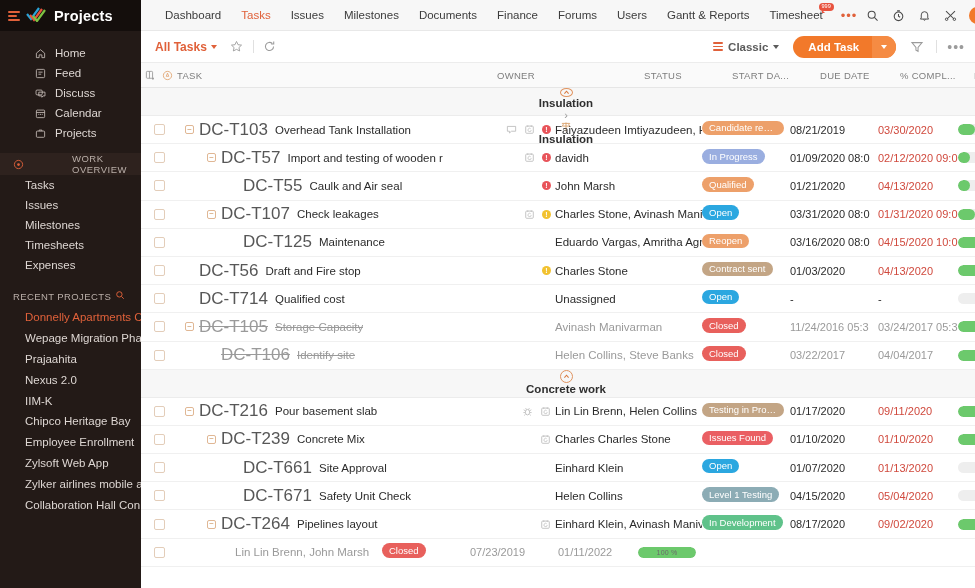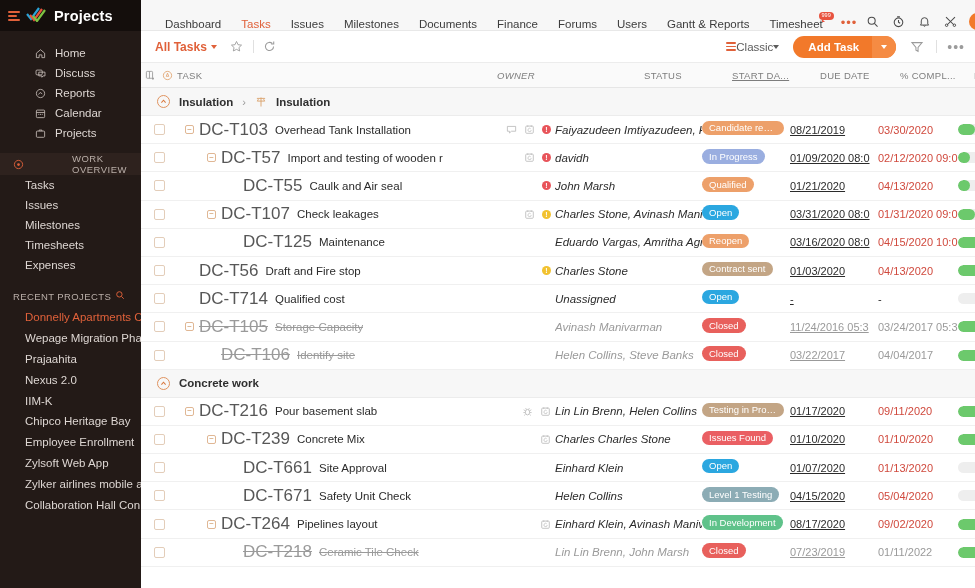--- a/index.html
+++ b/index.html
@@ -57,21 +57,21 @@
     height: 20.8px; padding-left: 25px; display:flex; align-items:center;
     font-size: 11.5px; color: #ded7d3; white-space: nowrap; overflow: hidden; cursor:pointer;
   }
   .sb-proj.active { color: #e0613a; }
 
   
   .main { flex: 1 1 auto; height: 588px; background:#fff; display:flex; flex-direction: column; overflow:hidden; }
 
   .topbar {
     height: 31px; background: #f7f7f7; border-bottom: 1px solid #e8e8e8;
-    display:flex; align-items:flex-end; padding: 0 10px 0 14px; gap: 0;
+    display:flex; align-items:center; padding: 0 10px 0 14px; gap: 0;
   }
   .tb-tabs { display:flex; align-items:center; gap:0; }
   .tb-tab {
     font-size: 11.5px; color: #3c3c3c; padding: 0 10px; cursor:pointer; white-space: nowrap;
     position: relative;
   }
   .tb-tab.active { color: #e0613a; }
   .tb-badge {
     position:absolute; top:-6px; right:-1px;
     background:#e8533f; color:#fff; font-size:5.5px; border-radius: 6px;
@@ -91,21 +91,21 @@
 
   .toolbar {
     height: 32px; display:flex; align-items:center; padding: 0 10px 0 14px;
     border-bottom: 1px solid #ececec; background:#fff;
   }
   .tl-filter { color:#e0613a; font-size:12px; font-weight:bold; cursor:pointer; display:flex; align-items:center; gap:4px; }
   .caret { width:0;height:0;border-left:3.5px solid transparent;border-right:3.5px solid transparent;border-top:4px solid currentColor; display:inline-block; }
   .tl-ic { color:#9b9b9b; margin-left: 13px; cursor:pointer; display:flex; align-items:center; }
   .tl-sep { width:1px; height:13px; background:#e0e0e0; margin-left:10px; }
   .tl-right { margin-left:auto; display:flex; align-items:center; gap:0; }
-  .classic-btn { display:flex; align-items:center; color:#5b5b5b; font-size:11.5px; cursor:pointer; }
+  .classic-btn { display:flex; align-items:center; gap:5px; color:#5b5b5b; font-size:11.5px; cursor:pointer;font-weight:bold; }
   .classic-btn .lines { display:flex; flex-direction:column; gap:2px; }
   .classic-btn .lines i { display:block; width:10px;height:1.6px;background:#e0613a;border-radius:1px; }
   .addtask {
     display:flex; align-items:stretch; margin-left: 14px;
     background:#f2792a; border-radius: 13px; height: 22px; cursor:pointer; overflow:hidden;
   }
   .addtask .lbl { color:#fff; font-size:11.5px; display:flex; align-items:center; padding: 0 13px 0 15px; font-weight:bold; }
   .addtask .drop { width: 24px; display:flex; align-items:center; justify-content:center; background:#f58b43; color:#fff; }
   .tl-ic2 { color:#9b9b9b; margin-left: 14px; cursor:pointer; display:flex; align-items:center; }
 
@@ -113,21 +113,21 @@
   .thead {
     height: 25px; display:flex; align-items:center;
     background:#fafafa; border-bottom:1px solid #e6e6e6;
     font-size: 9.5px; color:#7d7d7d; letter-spacing:.3px; text-transform:uppercase;
   }
   .tbody { flex:1 1 auto; overflow:hidden; }
 
   .row { display:flex; align-items:center; height: 28.2px; border-bottom:1px solid #f0f0f0; }
   .grow {
     display:flex; align-items:center; height:28px; background:#f7f7f7;
-    border-bottom:1px solid #ececec; padding-left: 16px; gap:9px;
+    border-bottom:1px solid #ececec; padding-left: 16px; flex-direction:column;
   }
   .grow .gcircle { width:13px;height:13px;border:1px solid #e0935f;border-radius:50%;display:flex;align-items:center;justify-content:center;color:#d9783d; }
   .grow .gname { font-size:11.5px; font-weight:bold; color:#2f2f2f; }
   .grow .gsep { color:#9a9a9a; font-size:11px; }
   .milestone-ic { color:#d9a06a; display:flex; align-items:center; }
 
   .c-check { width: 36px; flex:0 0 36px; display:flex; align-items:center; justify-content:center; }
   .cb { width:11px;height:11px;border:1px solid #e3cdb9; border-radius:2px; background:#fff; cursor:pointer; }
   .c-task { flex: 0 0 320px; width:320px; display:flex; align-items:center; overflow:hidden; position:relative; }
   .expander { width:9px;height:9px;border:1px solid #e0b794; border-radius:2px; color:#c98d55; font-size:8px; display:flex;align-items:center;justify-content:center; line-height:1; margin-right:5px; flex:0 0 9px; }
@@ -135,28 +135,28 @@
   .tname { font-size:11.5px; color:#2b2b2b; white-space:nowrap; overflow:hidden; }
   .done .tid, .done .tname { color:#9a9a9a; text-decoration: line-through; }
   .done .tid { text-decoration: line-through; }
   .c-mark { flex:0 0 58px; display:flex; align-items:center; justify-content:flex-end; gap:7px; padding-right:4px; }
   .dot { width:9px;height:9px;border-radius:50%; display:flex;align-items:center;justify-content:center; }
   .dot.high { background:#e8545a; }
   .dot.med { background:#f2c230; }
   .dot i { color:#fff; font-size:7px; font-weight:bold; line-height:1; font-style:normal; }
   .mini-ic { color:#b9b9b9; display:flex; align-items:center; }
 
-  .c-owner { flex:0 0 147px; width:147px; font-size:11.5px; color:#2b2b2b; white-space:nowrap; overflow:hidden; padding-right:4px;font-style:italic; }
+  .c-owner { flex:0 0 147px; width:147px; font-size:11.5px; color:#2b2b2b; white-space:nowrap; overflow:hidden; padding-right:4px; }
   .done .c-owner { color:#9a9a9a; }
   .c-status { flex:0 0 88px; width:88px; }
   .badge {
     display:inline-block; max-width:82px; overflow:hidden; text-overflow:ellipsis; white-space:nowrap;
     color:#fff; font-size:9.5px; border-radius:9px; padding: 2.5px 7px; line-height:1;
   }
-  .c-sdate { flex:0 0 88px; width:88px; font-size:11px; color:#2b2b2b; white-space:nowrap; overflow:hidden; padding-right:20px;text-decoration:underline;}
+  .c-sdate { flex:0 0 88px; width:88px; font-size:11px; color:#2b2b2b; white-space:nowrap; overflow:hidden; padding-right:20px;}
   .c-ddate { flex:0 0 80px; width:80px; font-size:11px; color:#d0493d; white-space:nowrap; overflow:hidden; padding-right:4px;}
   .c-ddate.plain { color:#2b2b2b; }
   .done .c-sdate, .done .c-ddate { color:#9a9a9a; }
   .c-prog { flex:0 0 74px; width:74px; display:flex; align-items:center; }
   .pbar { position:relative; width:58px; height:11px; border-radius:6px; background:#eeeeee; overflow:hidden; }
   .pfill { position:absolute; left:0; top:0; bottom:0; background:#6cc96c; border-radius:6px; }
   .ptext { position:absolute; left:0; right:0; top:0; bottom:0; display:flex; align-items:center; justify-content:center; font-size:7px; color:#6a6a6a; letter-spacing:.2px; }
   .c-dur { flex:1 1 auto; font-size:11.5px; color:#2b2b2b; text-align:right; padding-right:14px; white-space:nowrap; }
 
   .h-task { flex:0 0 320px; width:320px; display:flex; align-items:center; gap:7px; }
@@ -190,34 +190,34 @@
         <span class="sb-icon">
           <svg width="11" height="11" viewBox="0 0 16 16">
               <path d="M2 7.5 L8 2.5 L14 7.5 V14 H10 V10 H6 V14 H2 Z" fill="none" stroke="currentColor" stroke-width="1.2"></path>
             </svg>
         </span>
         <span>Home</span>
       </div>
       <div class="sb-item">
         <span class="sb-icon">
           <svg width="11" height="11" viewBox="0 0 16 16">
-              <rect x="1.5" y="3" width="9" height="7" rx="1.5" fill="none" stroke="currentColor" stroke-width="1.2"></rect>
-              <path d="M5.5 6h9v5.5h-3l-1.5 2v-2H5.5z" fill="none" stroke="currentColor" stroke-width="1.2"></path>
-            </svg>
-        </span>
-        <span>Discuss</span>
+              <rect x="2" y="2" width="12" height="12" rx="1.5" fill="none" stroke="currentColor" stroke-width="1.2"></rect>
+              <path d="M5 6h6M5 9h4" stroke="currentColor" stroke-width="1.2"></path>
+            </svg>
+        </span>
+        <span>Feed</span>
       </div>
       <div class="sb-item">
         <span class="sb-icon">
           <svg width="11" height="11" viewBox="0 0 16 16">
-              <circle cx="8" cy="8" r="6" fill="none" stroke="currentColor" stroke-width="1.2"></circle>
-              <path d="M5 9.5 L7.5 6.5 L10.5 8.5" fill="none" stroke="currentColor" stroke-width="1.2"></path>
-            </svg>
-        </span>
-        <span>Reports</span>
+              <rect x="1.5" y="3" width="9" height="7" rx="1.5" fill="none" stroke="currentColor" stroke-width="1.2"></rect>
+              <path d="M5.5 6h9v5.5h-3l-1.5 2v-2H5.5z" fill="none" stroke="currentColor" stroke-width="1.2"></path>
+            </svg>
+        </span>
+        <span>Discuss</span>
       </div>
       <div class="sb-item">
         <span class="sb-icon">
           <svg width="11" height="11" viewBox="0 0 16 16">
               <rect x="2" y="3" width="12" height="11" rx="1.3" fill="none" stroke="currentColor" stroke-width="1.2"></rect>
               <path d="M2 6.5h12" stroke="currentColor" stroke-width="1.2"></path>
               <circle cx="5.5" cy="9" r=".8" fill="currentColor"></circle>
               <circle cx="8" cy="9" r=".8" fill="currentColor"></circle>
               <circle cx="10.5" cy="9" r=".8" fill="currentColor"></circle>
             </svg>
@@ -816,25 +816,20 @@
             <span class="pbar">
               <span class="pfill" style="width: 90%;"></span>
               <span class="ptext">90 %</span>
             </span>
           </div>
         </div>
         <div class="row done">
           <div class="c-check">
             <span class="cb"></span>
           </div>
-          <div class="c-task" style="padding-left:52px">
-            <span style="width:9px;flex:0 0 9px;margin-right:5px;"></span>
-            <span class="tid">DC-T218</span>
-            <span class="tname">Ceramic Tile Check</span>
-          </div>
           <div class="c-mark"></div>
           <div class="c-owner">Lin Lin Brenn, John Marsh</div>
           <div class="c-status"><span class="badge" style="background: rgb(232, 96, 92);">Closed</span></div>
           <div class="c-sdate">07/23/2019</div>
           <div class="c-ddate plain">01/11/2022</div>
           <div class="c-prog">
             <span class="pbar">
               <span class="pfill" style="width: 100%;"></span>
               <span class="ptext">100 %</span>
             </span>

